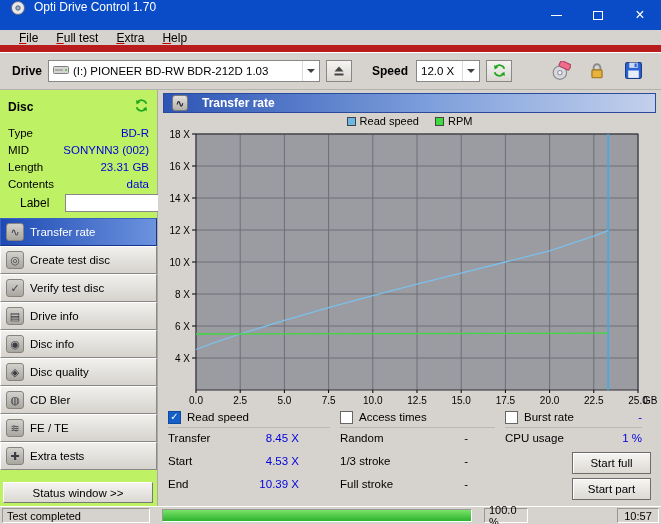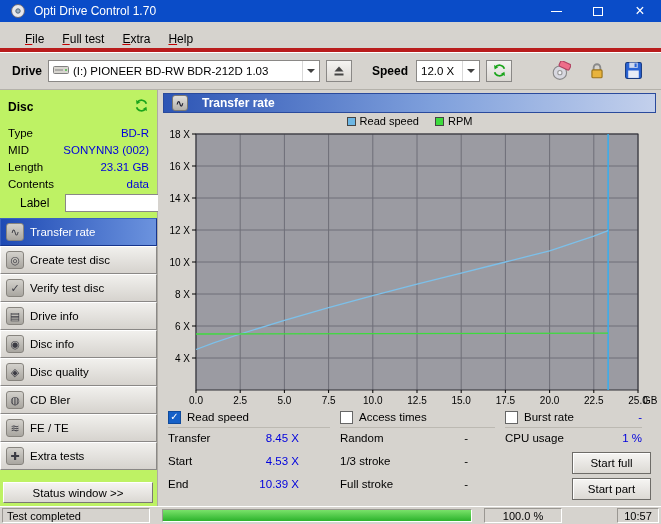--- a/index.html
+++ b/index.html
@@ -1,30 +1,30 @@
 <!DOCTYPE html>
 <html><head>
 <meta charset="utf-8">
 <style>
   *{box-sizing:border-box;margin:0;padding:0}
   html,body{width:661px;height:524px}
   body{position:relative;background:#d6d3ce;font-family:"Liberation Sans",sans-serif;font-size:12px;color:#000;overflow:hidden}
 
   
-  .titlebar{position:absolute;top:0;left:0;right:0;height:22px;background:#0a4cc8;display:flex;align-items:center;color:#fff}
+  .titlebar{position:absolute;top:0;left:0;right:0;height:30px;background:#0a4cc8;display:flex;color:#fff}
   .tb-icon{width:16px;height:16px;margin:0 8px 0 10px;flex:0 0 auto}
   .tb-title{font-size:12px}
   .tb-spacer{flex:1}
   .tb-btn{width:42px;height:30px;display:flex;align-items:center;justify-content:center;color:#fff}
   .glyph-min{width:11px;height:1px;background:#fff}
   .glyph-max{width:10px;height:9px;border:1px solid #fff}
   .glyph-close{font-size:16px;line-height:16px}
 
   
-  .menubar{position:absolute;top:30px;left:0;right:0;height:22px;background:#d6d3ce;display:flex;align-items:center;padding-left:16px;border-bottom:4px solid #b91c1c}
+  .menubar{position:absolute;top:30px;left:0;right:0;height:22px;background:#d6d3ce;display:flex;align-items:center;padding-left:10px;border-bottom:7px solid #b91c1c}
   .menu-item{padding:3px 9px;font-size:12px}
   .menu-item::first-letter{text-decoration:underline;text-decoration-color:#c00000}
 
   
   .toolbar{position:absolute;top:52px;left:0;right:0;height:38px;background:#d6d3ce;display:flex;align-items:center;gap:6px;padding:9px 12px;border-bottom:1px solid #b4b1aa;box-shadow:inset 0 1px #fff}
   .bold-label{font-weight:bold;font-size:12px}
   .combo{height:22px;background:#fff;border:1px solid #8a8886;display:flex;align-items:center;font-size:11.5px}
   .combo .combo-text{flex:1;padding:0 4px;white-space:nowrap;overflow:hidden}
   .arrow-zone{width:17px;align-self:stretch;display:flex;align-items:center;justify-content:center;border-left:1px solid #d8d8d8}
   .arrow-down{width:0;height:0;border:4px solid transparent;border-top-color:#404040;margin-top:4px}
@@ -69,21 +69,21 @@
   .res-value{color:#0000dd}
   .res-value.dash{color:#000}
   .push-btn{position:absolute;width:79px;height:22px;background:linear-gradient(#f6f5f3,#dcd9d4);border:1px solid #6e6c68;box-shadow:inset 1px 1px #fff;font-size:11.5px;display:flex;align-items:center;justify-content:center;font-family:"Liberation Sans",sans-serif}
 
   
   .statusbar{position:absolute;bottom:0;left:0;right:0;height:18px;background:#d6d3ce;border-top:1px solid #fff;display:flex;align-items:center;font-size:11px;padding:0 2px;gap:12px}
   .sb-cell{height:15px;display:flex;align-items:center;padding:0 4px;border:1px solid;border-color:#9a9792 #ffffff #ffffff #9a9792}
   .sb-status{width:148px}
   .sb-progress{width:310px;height:13px;border:1px solid;border-color:#9a9792 #ffffff #ffffff #9a9792;background:#cdcac4;position:relative}
   .progress-fill{position:absolute;top:0;left:0;bottom:0;background:linear-gradient(180deg,#79e26a,#2cb32c)}
-  .sb-percent{width:78px;justify-content:center}
+  .sb-percent{width:44px;justify-content:center}
   .sb-spacer{flex:1;border:none}
   .sb-time{width:42px;justify-content:center}
 </style>
 </head>
 <body>
 
 <div class="titlebar">
   <span class="tb-icon">
     <svg viewBox="0 0 16 16" width="16" height="16">
         <circle cx="8" cy="8" r="6.5" fill="#e8e8ec" stroke="#667"></circle>

